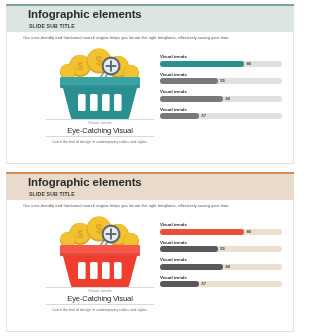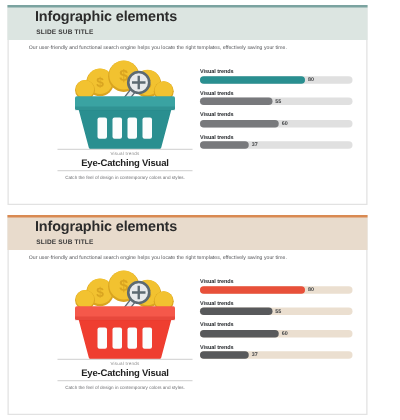--- a/index.html
+++ b/index.html
@@ -85,21 +85,21 @@
     margin-bottom: 1.2px;
   }
   .cap-kicker {
     font-size: 3.6px;
     color: #8b8b8b;
     letter-spacing: 0.2px;
     margin-bottom: 0.5px;
   }
   .cap-head {
     font-size: 7.6px;
-    font-weight: bold;
+    font-weight: normal;
     color: #1f1f1f;
     letter-spacing: -0.15px;
     white-space: nowrap;
   }
   .cap-rule-bot {
     width: 100%; height: 1px;
     background: #d8d8d8;
     margin-top: 1.8px;
     margin-bottom: 2.2px;
   }

